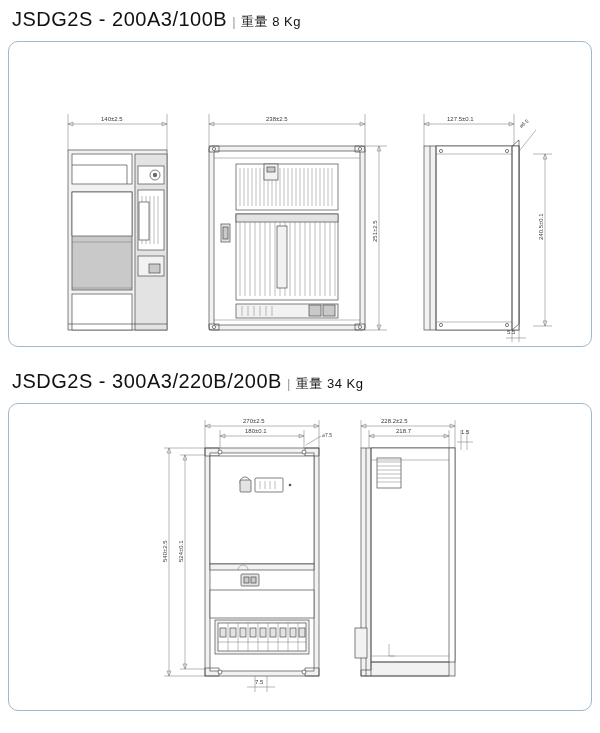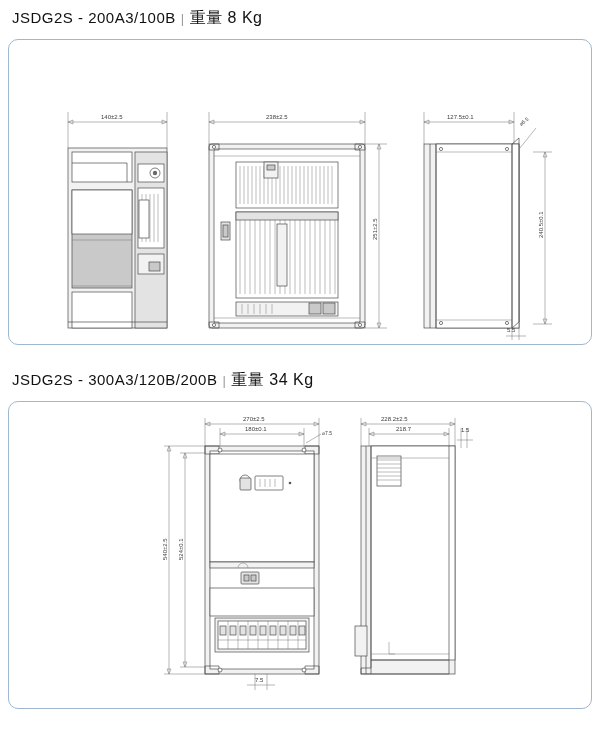--- a/index.html
+++ b/index.html
@@ -23,29 +23,29 @@
   }
 
   .section-title {
     font-size: 15px;
     letter-spacing: 0.5px;
     color: #111111;
     padding-left: 12px;
     white-space: nowrap;
   }
   .section-title .model {
-    font-size: 15px;
+    font-size: 20px;
   }
   .section-title .sep {
     color: #9a9a9a;
     padding: 0 5px;
     font-size: 13px;
   }
   .section-title .weight {
-    font-size: 16px;
+    font-size: 13px;
   }
 
   .panel {
     position: relative;
     margin: 8px 8px 0 8px;
     border: 1px solid #9fb8cf;
     border-radius: 10px;
     background: #ffffff;
     box-sizing: border-box;
   }
@@ -276,21 +276,21 @@
         </g>
 
       </svg>
     </div>
   </div>
 </div>
 
 <div class="section" style="top:370px;">
 
   <div class="section-title">
-    <span class="model">JSDG2S - 300A3/120B/200B</span><span class="sep">|</span><span class="weight">重量 34 Kg</span>
+    <span class="model">JSDG2S - 300A3/220B/200B</span><span class="sep">|</span><span class="weight">重量 34 Kg</span>
   </div>
 
   <div class="panel" style="height:308px; margin-top:10px;">
     <div class="figure">
       <svg class="draw" width="582" height="306" viewBox="0 0 582 306">
 
         <g>
 
           <g>
             <line class="ln-dim" x1="196" y1="16" x2="196" y2="44"></line>

